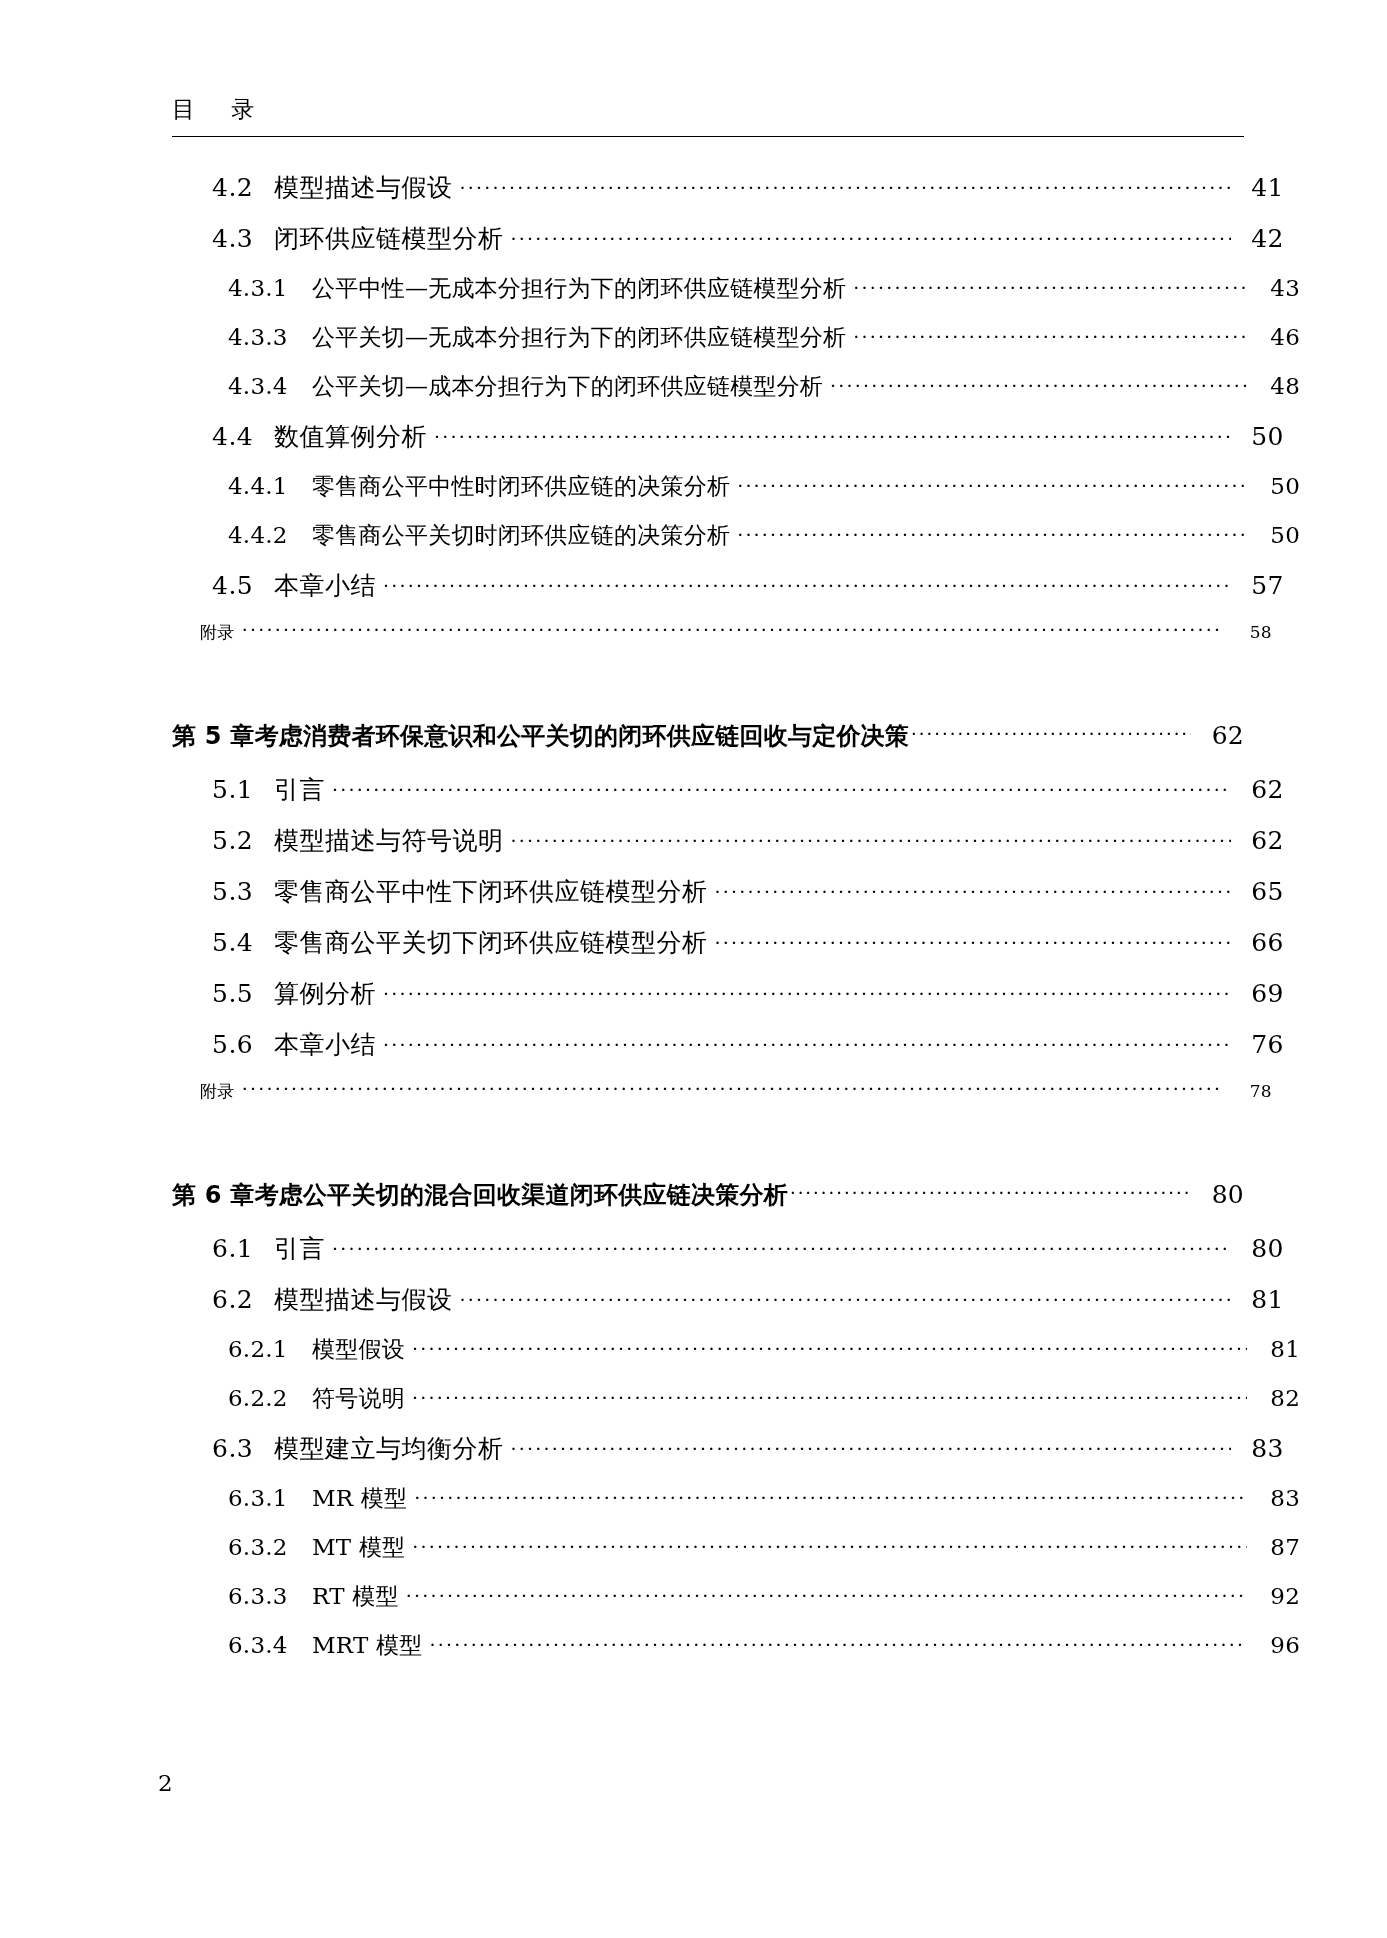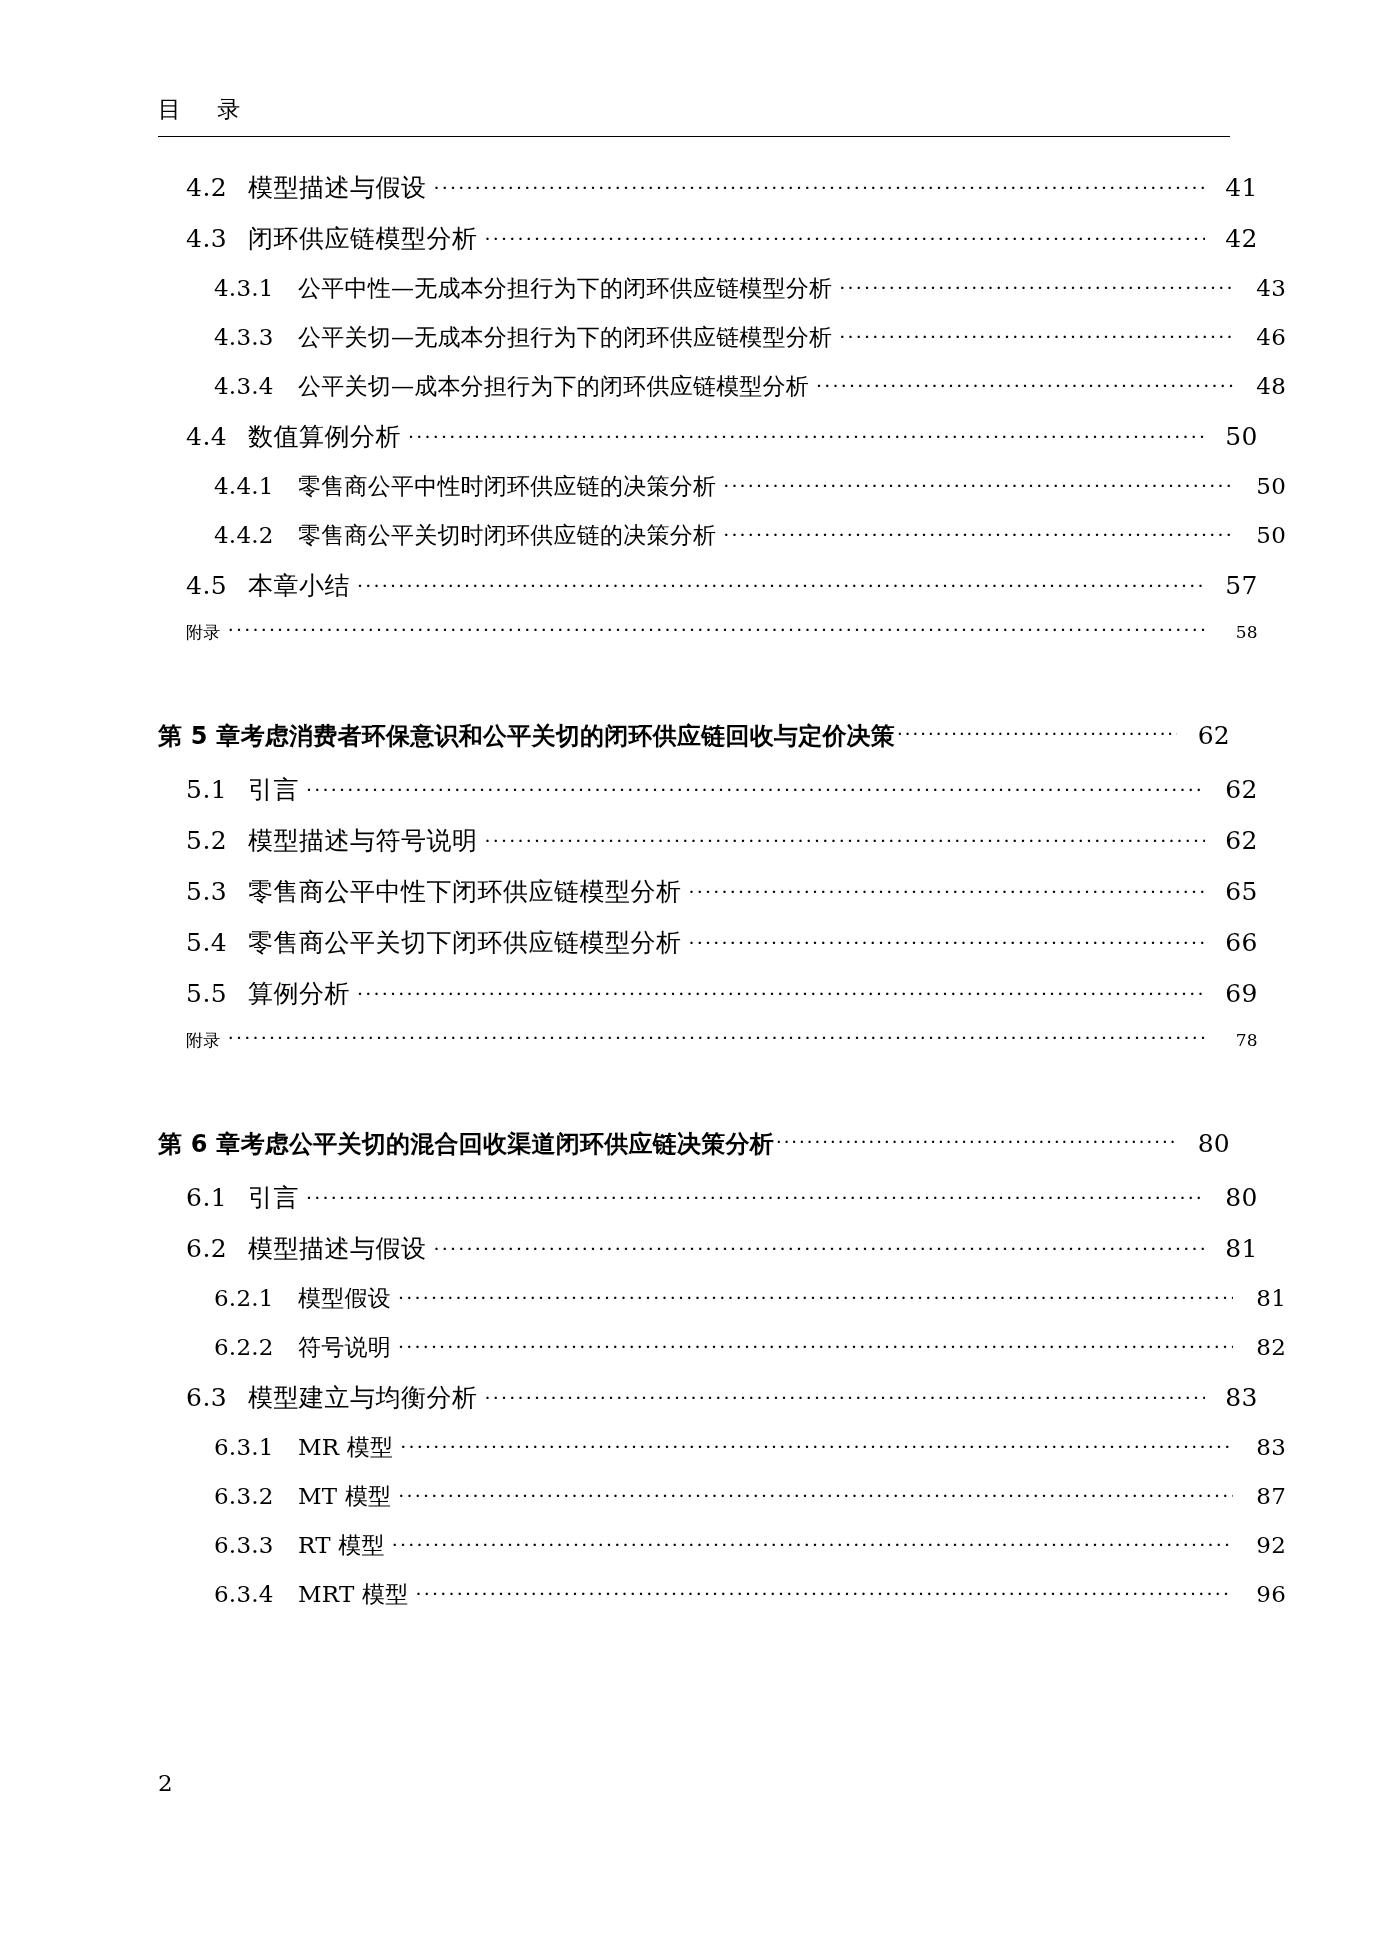--- a/index.html
+++ b/index.html
@@ -14,21 +14,21 @@
   .page {
     position: relative;
     width: 1387px;
     height: 1938px;
     background: #ffffff;
     overflow: hidden;
     box-sizing: border-box;
   }
   .content {
     position: absolute;
-    left: 158px;
+    left: 172px;
     top: 96px;
     width: 1072px;
   }
 
   
   .running-head {
     font-family: "DejaVu Serif", "Liberation Serif", serif;
     font-size: 23px;
     letter-spacing: 0.06em;
     color: #000;
@@ -100,21 +100,21 @@
   .row.lvl-chapter .leader {
     margin-left: 2px;
   }
   .row.lvl-chapter .leader::after {
     font-size: 18px;
     letter-spacing: 2px;
   }
 
   
   .row.lvl-2 {
-    margin-left: 28px;
+    margin-left: 40px;
   }
   .row.lvl-2 .label,
   .row.lvl-2 .pageno {
     font-size: 25px;
     letter-spacing: 0.02em;
   }
   .row.lvl-2 .num {
     display: inline-block;
     min-width: 62px;
   }
@@ -245,20 +245,25 @@
         <div class="row lvl-2">
           <span class="label"><span class="num">5.4</span><span class="title">零售商公平关切下闭环供应链模型分析</span></span>
           <span class="leader"></span>
           <span class="pageno">66</span>
         </div>
         <div class="row lvl-2">
           <span class="label"><span class="num">5.5</span><span class="title">算例分析</span></span>
           <span class="leader"></span>
           <span class="pageno">69</span>
         </div>
+        <div class="row lvl-2">
+          <span class="label"><span class="num">5.6</span><span class="title">本章小结</span></span>
+          <span class="leader"></span>
+          <span class="pageno">76</span>
+        </div>
         <div class="row lvl-appendix">
           <span class="label"><span class="title">附录</span></span>
           <span class="leader"></span>
           <span class="pageno">78</span>
         </div>
         <div class="block-gap"></div>
         <div class="row lvl-chapter">
           <span class="label"><span class="num">第 6 章</span><span class="title">考虑公平关切的混合回收渠道闭环供应链决策分析</span></span>
           <span class="leader"></span>
           <span class="pageno">80</span>

